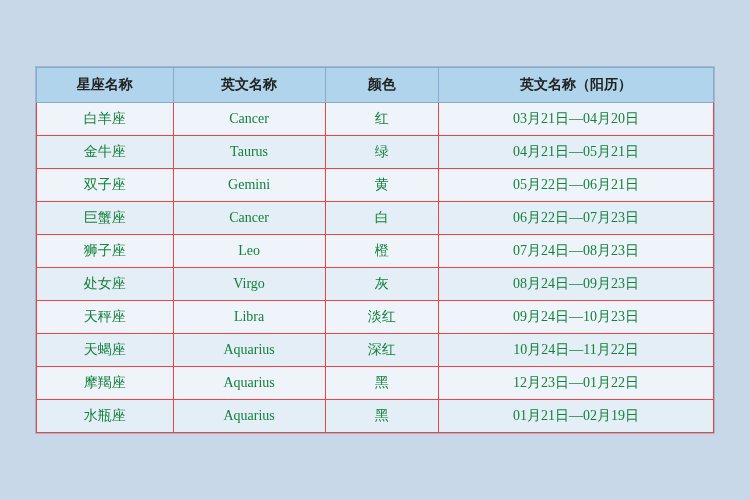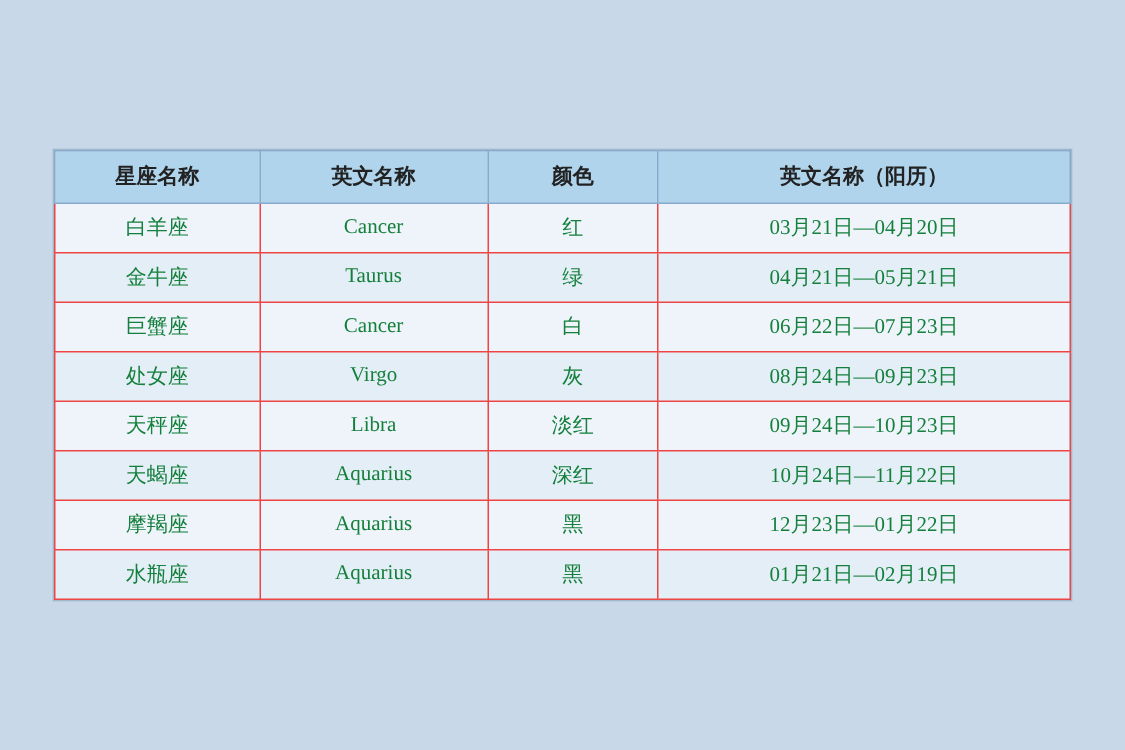--- a/index.html
+++ b/index.html
@@ -71,24 +71,36 @@
           <td>红</td>
           <td>03月21日—04月20日</td>
         </tr>
         <tr>
           <td>金牛座</td>
           <td>Taurus</td>
           <td>绿</td>
           <td>04月21日—05月21日</td>
         </tr>
         <tr>
+          <td>双子座</td>
+          <td>Gemini</td>
+          <td>黄</td>
+          <td>05月22日—06月21日</td>
+        </tr>
+        <tr>
           <td>巨蟹座</td>
           <td>Cancer</td>
           <td>白</td>
           <td>06月22日—07月23日</td>
+        </tr>
+        <tr>
+          <td>狮子座</td>
+          <td>Leo</td>
+          <td>橙</td>
+          <td>07月24日—08月23日</td>
         </tr>
         <tr>
           <td>处女座</td>
           <td>Virgo</td>
           <td>灰</td>
           <td>08月24日—09月23日</td>
         </tr>
         <tr>
           <td>天秤座</td>
           <td>Libra</td>

